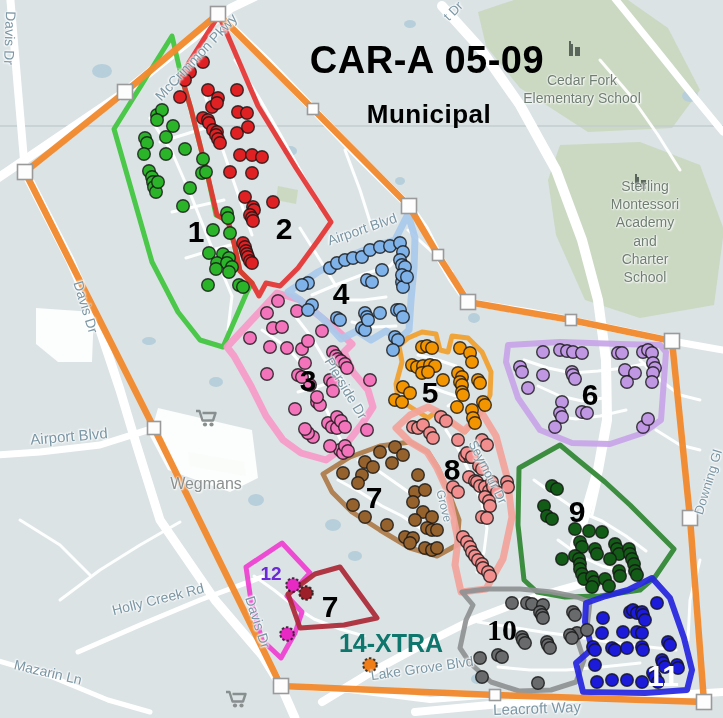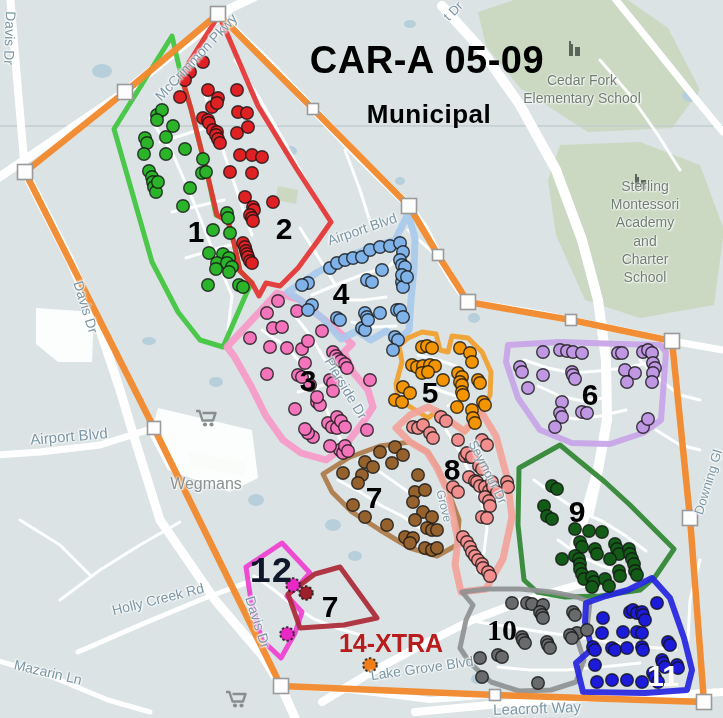--- a/index.html
+++ b/index.html
@@ -560,17 +560,17 @@
       <div class="lbl zlabel" style="left: 284px; top: 229px; font-size: 30px; transform: translate(-50%, -50%) rotate(0deg); color: rgb(0, 0, 0);">2</div>
       <div class="lbl zlabel" style="left: 308px; top: 381px; font-size: 30px; transform: translate(-50%, -50%) rotate(0deg); color: rgb(0, 0, 0);">3</div>
       <div class="lbl zlabel" style="left: 341px; top: 294px; font-size: 30px; transform: translate(-50%, -50%) rotate(0deg); color: rgb(0, 0, 0);">4</div>
       <div class="lbl zlabel" style="left: 430px; top: 393px; font-size: 30px; transform: translate(-50%, -50%) rotate(0deg); color: rgb(0, 0, 0);">5</div>
       <div class="lbl zlabel" style="left: 590px; top: 395px; font-size: 30px; transform: translate(-50%, -50%) rotate(0deg); color: rgb(0, 0, 0);">6</div>
       <div class="lbl zlabel" style="left: 374px; top: 498px; font-size: 30px; transform: translate(-50%, -50%) rotate(0deg); color: rgb(0, 0, 0);">7</div>
       <div class="lbl zlabel" style="left: 452px; top: 470px; font-size: 30px; transform: translate(-50%, -50%) rotate(0deg); color: rgb(0, 0, 0);">8</div>
       <div class="lbl zlabel" style="left: 577px; top: 512px; font-size: 30px; transform: translate(-50%, -50%) rotate(0deg); color: rgb(0, 0, 0);">9</div>
       <div class="lbl zlabel" style="left: 502px; top: 630px; font-size: 30px; transform: translate(-50%, -50%) rotate(0deg); color: rgb(0, 0, 0); font-family: Liberation Serif, serif;">10</div>
       <div class="lbl zlabel" style="left: 663px; top: 676px; font-size: 30px; transform: translate(-50%, -50%) rotate(0deg); color: rgb(255, 255, 255);">11</div>
-      <div class="lbl zlabel" style="left: 271px; top: 573px; font-size: 36px; transform: translate(-50%, -50%) rotate(0deg); color: #0f172a; font-family: Liberation Mono, monospace;">12</div>
+      <div class="lbl zlabel" style="left: 271px; top: 573px; font-size: 19px; transform: translate(-50%, -50%) rotate(0deg); color: #6d28d9;">12</div>
       <div class="lbl zlabel" style="left: 330px; top: 607px; font-size: 30px; transform: translate(-50%, -50%) rotate(0deg); color: rgb(0, 0, 0);">7</div>
-      <div class="lbl zlabel" style="left: 391px; top: 643px; font-size: 25px; transform: translate(-50%, -50%) rotate(0deg); color: #b91c1c;">14-XTRA</div>
+      <div class="lbl zlabel" style="left: 391px; top: 643px; font-size: 25px; transform: translate(-50%, -50%) rotate(0deg); color: #0f766e;">14-XTRA</div>
     </div>
 </div>
 
 </body></html>

